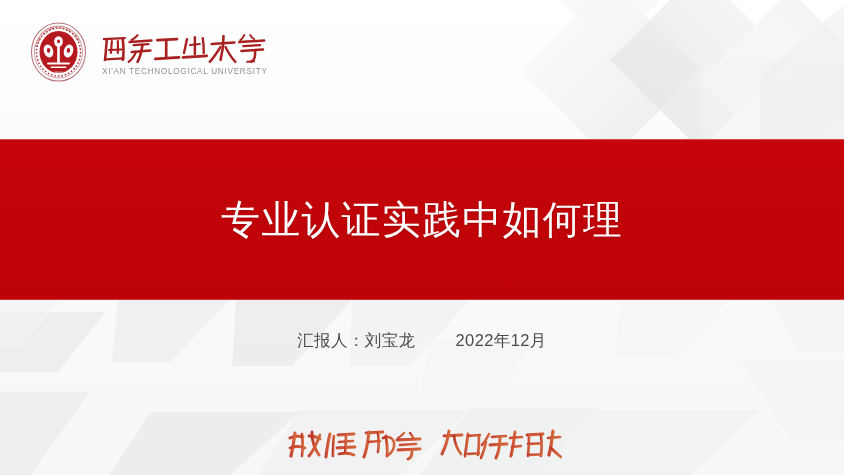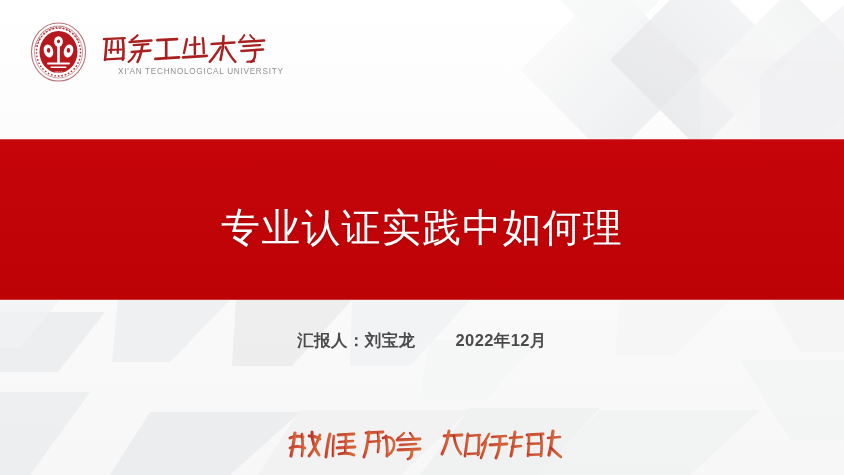--- a/index.html
+++ b/index.html
@@ -61,21 +61,21 @@
     height: 34px;
     width: 168px;
   }
   .logo-en {
     display: block;
     font-family: "Liberation Sans", "DejaVu Sans", sans-serif;
     font-size: 8.2px;
     letter-spacing: 0.72px;
     color: #8d8f92;
     margin-top: 2px;
-    margin-left: 18px;
+    margin-left: 2px;
     white-space: nowrap;
     transform: scaleY(1.05);
     transform-origin: left top;
   }
 
   
   .red-band {
     position: absolute;
     left: 0;
     top: 139px;
@@ -94,21 +94,21 @@
     content: "";
     position: absolute;
     left: 0; bottom: 0; right: 0;
     height: 1px;
     background: rgba(255,255,255,0.22);
   }
 
   .title-block {
     position: absolute;
     left: 0;
-    top: 147px;
+    top: 139px;
     width: 844px;
     height: 161px;
     display: flex;
     flex-direction: column;
     align-items: center;
     justify-content: center;
     gap: 0;
   }
   .title-line {
     font-family: "Liberation Serif", "DejaVu Serif", serif;
@@ -124,21 +124,20 @@
   .presenter {
     position: absolute;
     left: 0;
     top: 330px;
     width: 844px;
     text-align: center;
     font-size: 16.5px;
     color: #4b4b4d;
     letter-spacing: 0.4px;
     white-space: nowrap;
-    font-weight: bold;
   }
   .presenter .gap {
     display: inline-block;
     width: 30px;
   }
 
   
   .motto {
     position: absolute;
     left: 0;

